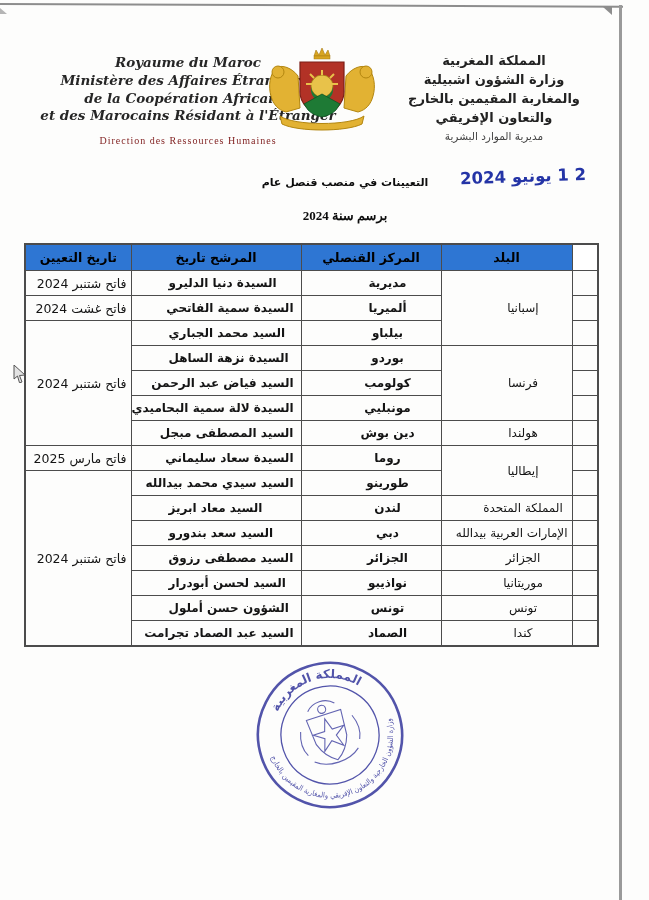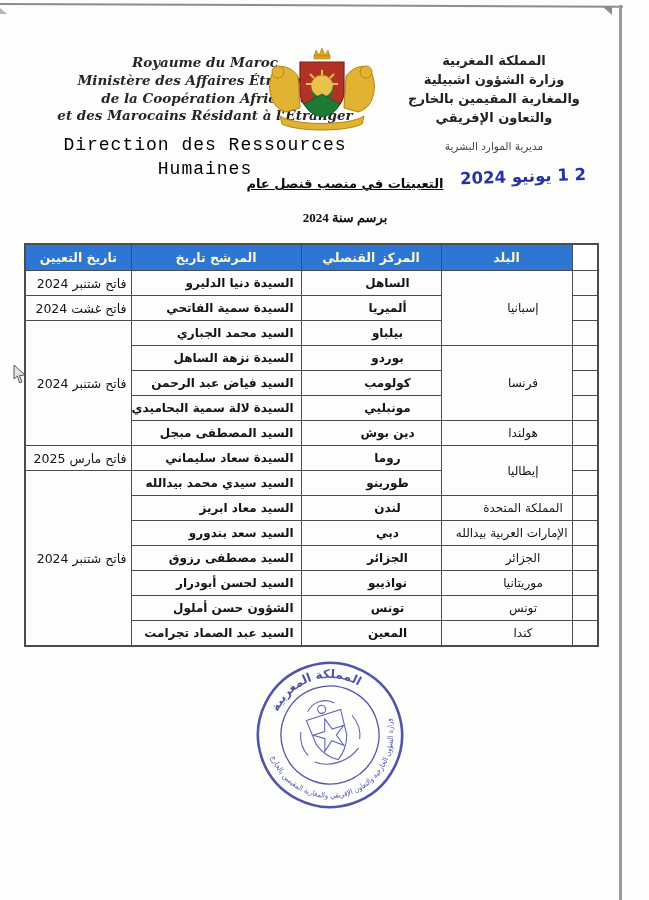--- a/index.html
+++ b/index.html
@@ -10,48 +10,48 @@
     color:#1b1b1b;
   }
   
   .scan-top-line{position:absolute;left:0;top:3px;width:623px;height:2px;background:#8d8d8d;transform:rotate(0.25deg);transform-origin:left top;}
   .scan-right-line{position:absolute;left:619px;top:5px;width:3px;height:895px;background:#9a9a9a;}
   .scan-corner-tr{position:absolute;left:603px;top:7px;width:0;height:0;border-left:9px solid transparent;border-top:8px solid #8d8d8d;}
   .scan-corner-tl{position:absolute;left:0px;top:8px;width:0;height:0;border-right:7px solid transparent;border-bottom:6px solid #b5b5b5;}
   .cursor-artifact{position:absolute;left:13px;top:365px;}
   
   .letterhead{position:absolute;top:46px;left:0;width:649px;height:120px;}
-  .lh-french{position:absolute;left:50px;top:8px;width:310px;text-align:center;
+  .lh-french{position:absolute;left:33px;top:8px;width:310px;text-align:center;
     font-family:"DejaVu Serif",serif;font-style:italic;font-weight:bold;
     font-size:13.5px;line-height:1.32;color:#262626;}
-  .lh-french .dept{font-style:normal;font-weight:normal;font-family:Liberation Mono, monospace;
-    font-size:18px;letter-spacing:1px;margin-top:9px;color:#000000;}
+  .lh-french .dept{font-style:normal;font-weight:normal;font-family:Liberation Serif, serif;
+    font-size:10px;letter-spacing:1px;margin-top:9px;color:#7f1d1d;}
   .lh-coa{position:absolute;left:262px;top:0px;}
   .lh-arabic{position:absolute;left:398px;top:6px;width:192px;text-align:center;direction:rtl;
     font-size:13px;line-height:1.45;font-weight:bold;color:#222;}
-  .lh-arabic .small{font-size:10.5px;font-weight:normal;color:#444;margin-top:12px;}
+  .lh-arabic .small{font-size:10.5px;font-weight:normal;color:#444;margin-top:2px;}
   
   .date-stamp{position:absolute;left:438px;top:167px;width:170px;direction:rtl;text-align:center;
     font-size:16.5px;font-weight:bold;letter-spacing:1.5px;color:#2434a6;
     transform:rotate(-2deg);}
   
   .doc-title{position:absolute;left:150px;top:176px;width:390px;text-align:center;direction:rtl;
     font-weight:bold;color:#0d0d0d;}
-  .doc-title .l1{font-size:13px;letter-spacing:.3px;text-decoration:underline;}
+  .doc-title .l1{font-size:11px;letter-spacing:.3px;}
   .doc-title .l2{font-size:13px;margin-top:19px;font-family:"Liberation Serif",serif;font-weight:bold;}
   
   .appointments{position:absolute;left:24px;top:243px;width:573px;
     border-collapse:collapse;direction:rtl;table-layout:fixed;}
   .appointments th,.appointments td{
     border:1px solid #4c4c4c;padding:0 4px;overflow:hidden;white-space:nowrap;}
-  .appointments th{height:25px;background:#2e76d3;color:#fef9c3;font-size:12.5px;font-weight:bold;text-align:center;}
+  .appointments th{height:25px;background:#2e76d3;color:#000000;font-size:12.5px;font-weight:bold;text-align:center;}
   .appointments th.num-header{background:#fff;}
   .appointments td{height:24px;font-size:12px;text-align:center;color:#141414;padding-left:37px;}
   .appointments td.num-cell{font-family:"Liberation Serif",serif;font-size:13.5px;font-weight:normal;text-align:center;}
-  .appointments td.cand-cell{font-weight:bold;text-align:right;padding-right:7px;}
+  .appointments td.cand-cell{font-weight:bold;text-align:left;padding-right:7px;}
   .appointments td.center-cell{font-weight:bold;}
   .appointments td.country-cell{font-weight:normal;}
   .appointments td.date-cell{font-weight:normal;font-size:12.5px;}
   .appointments table, .appointments{border:2px solid #4c4c4c;}
   
   .round-stamp{position:absolute;left:243px;top:648px;opacity:.88;}
 </style>
 </head>
 <body>
 
@@ -124,21 +124,21 @@
         <th>البلد</th>
         <th>المركز القنصلي</th>
         <th>المرشح تاريخ</th>
         <th>تاريخ التعيين</th>
       </tr>
     </thead>
   <tbody>
       <tr>
         <td class="num-cell">1</td>
         <td class="country-cell" rowspan="3">إسبانيا</td>
-        <td class="center-cell">الساهل</td>
+        <td class="center-cell">مديرية</td>
         <td class="cand-cell">السيدة دنيا الدليرو</td>
         <td class="date-cell">فاتح شتنبر 2024</td>
       </tr>
       <tr>
         <td class="num-cell">2</td>
         <td class="center-cell">ألميريا</td>
         <td class="cand-cell">السيدة سمية الفاتحي</td>
         <td class="date-cell">فاتح غشت 2024</td>
       </tr>
       <tr>
@@ -208,21 +208,21 @@
       </tr>
       <tr>
         <td class="num-cell">14</td>
         <td class="country-cell">تونس</td>
         <td class="center-cell">تونس</td>
         <td class="cand-cell">الشؤون حسن أملول</td>
       </tr>
       <tr>
         <td class="num-cell">2</td>
         <td class="country-cell">كندا</td>
-        <td class="center-cell">المعين</td>
+        <td class="center-cell">الصماد</td>
         <td class="cand-cell">السيد عبد الصماد تجرامت</td>
       </tr>
     </tbody>
 </table>
 
 <svg class="round-stamp" width="174" height="174" viewBox="0 0 174 174">
   <g transform="rotate(-18 87 87)" fill="none" stroke="#3b3d9f">
     <circle cx="87" cy="87" r="72" stroke-width="2.6"></circle>
     <circle cx="87" cy="87" r="49" stroke-width="1.3"></circle>
 

